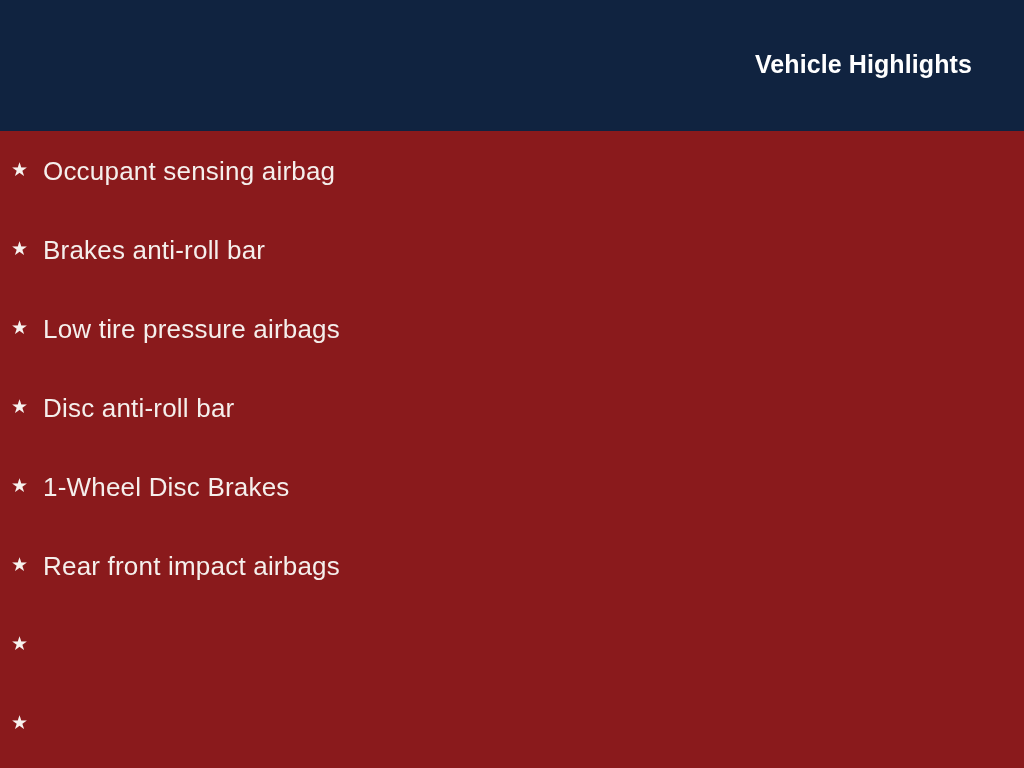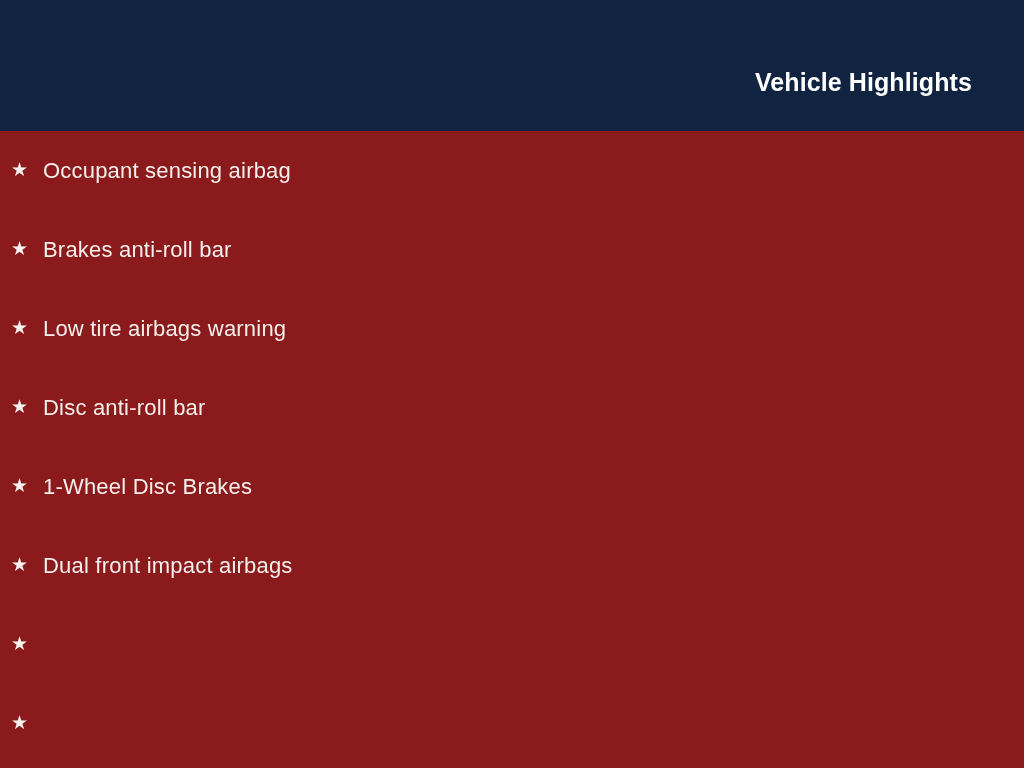--- a/index.html
+++ b/index.html
@@ -31,21 +31,21 @@
     top: 0;
     width: 1024px;
     height: 131px;
     background: #102340;
     box-sizing: border-box;
   }
 
   #header-title {
     position: absolute;
     right: 52px;
-    top: 67px;
+    top: 49px;
     margin: 0;
     font-family: "Liberation Sans", "DejaVu Sans", sans-serif;
     font-size: 25px;
     font-weight: bold;
     line-height: 30px;
     color: #ffffff;
     letter-spacing: 0.1px;
     white-space: nowrap;
     text-align: left;
   }
@@ -94,21 +94,21 @@
     text-align: left;
     margin-right: 11px;
     position: relative;
     top: -1px;
     user-select: none;
   }
 
   .highlight-label {
     flex: 0 1 auto;
     font-family: "Liberation Sans", "DejaVu Sans", sans-serif;
-    font-size: 22px;
+    font-size: 26px;
     font-weight: normal;
     line-height: 32px;
     color: #f5efec;
     letter-spacing: 0.2px;
     white-space: nowrap;
   }
 </style>
 </head>
 <body>
 
@@ -126,36 +126,36 @@
         <span class="highlight-label">Occupant sensing airbag</span>
       </li>
 
       <li class="highlight-item">
         <span class="bullet-star">★</span>
         <span class="highlight-label">Brakes anti-roll bar</span>
       </li>
 
       <li class="highlight-item">
         <span class="bullet-star">★</span>
-        <span class="highlight-label">Low tire airbags warning</span>
+        <span class="highlight-label">Low tire pressure airbags</span>
       </li>
 
       <li class="highlight-item">
         <span class="bullet-star">★</span>
         <span class="highlight-label">Disc anti-roll bar</span>
       </li>
 
       <li class="highlight-item">
         <span class="bullet-star">★</span>
         <span class="highlight-label">1-Wheel Disc Brakes</span>
       </li>
 
       <li class="highlight-item">
         <span class="bullet-star">★</span>
-        <span class="highlight-label">Dual front impact airbags</span>
+        <span class="highlight-label">Rear front impact airbags</span>
       </li>
 
       <li class="highlight-item">
         <span class="bullet-star">★</span>
       </li>
 
       <li class="highlight-item">
         <span class="bullet-star">★</span>
       </li>
 

